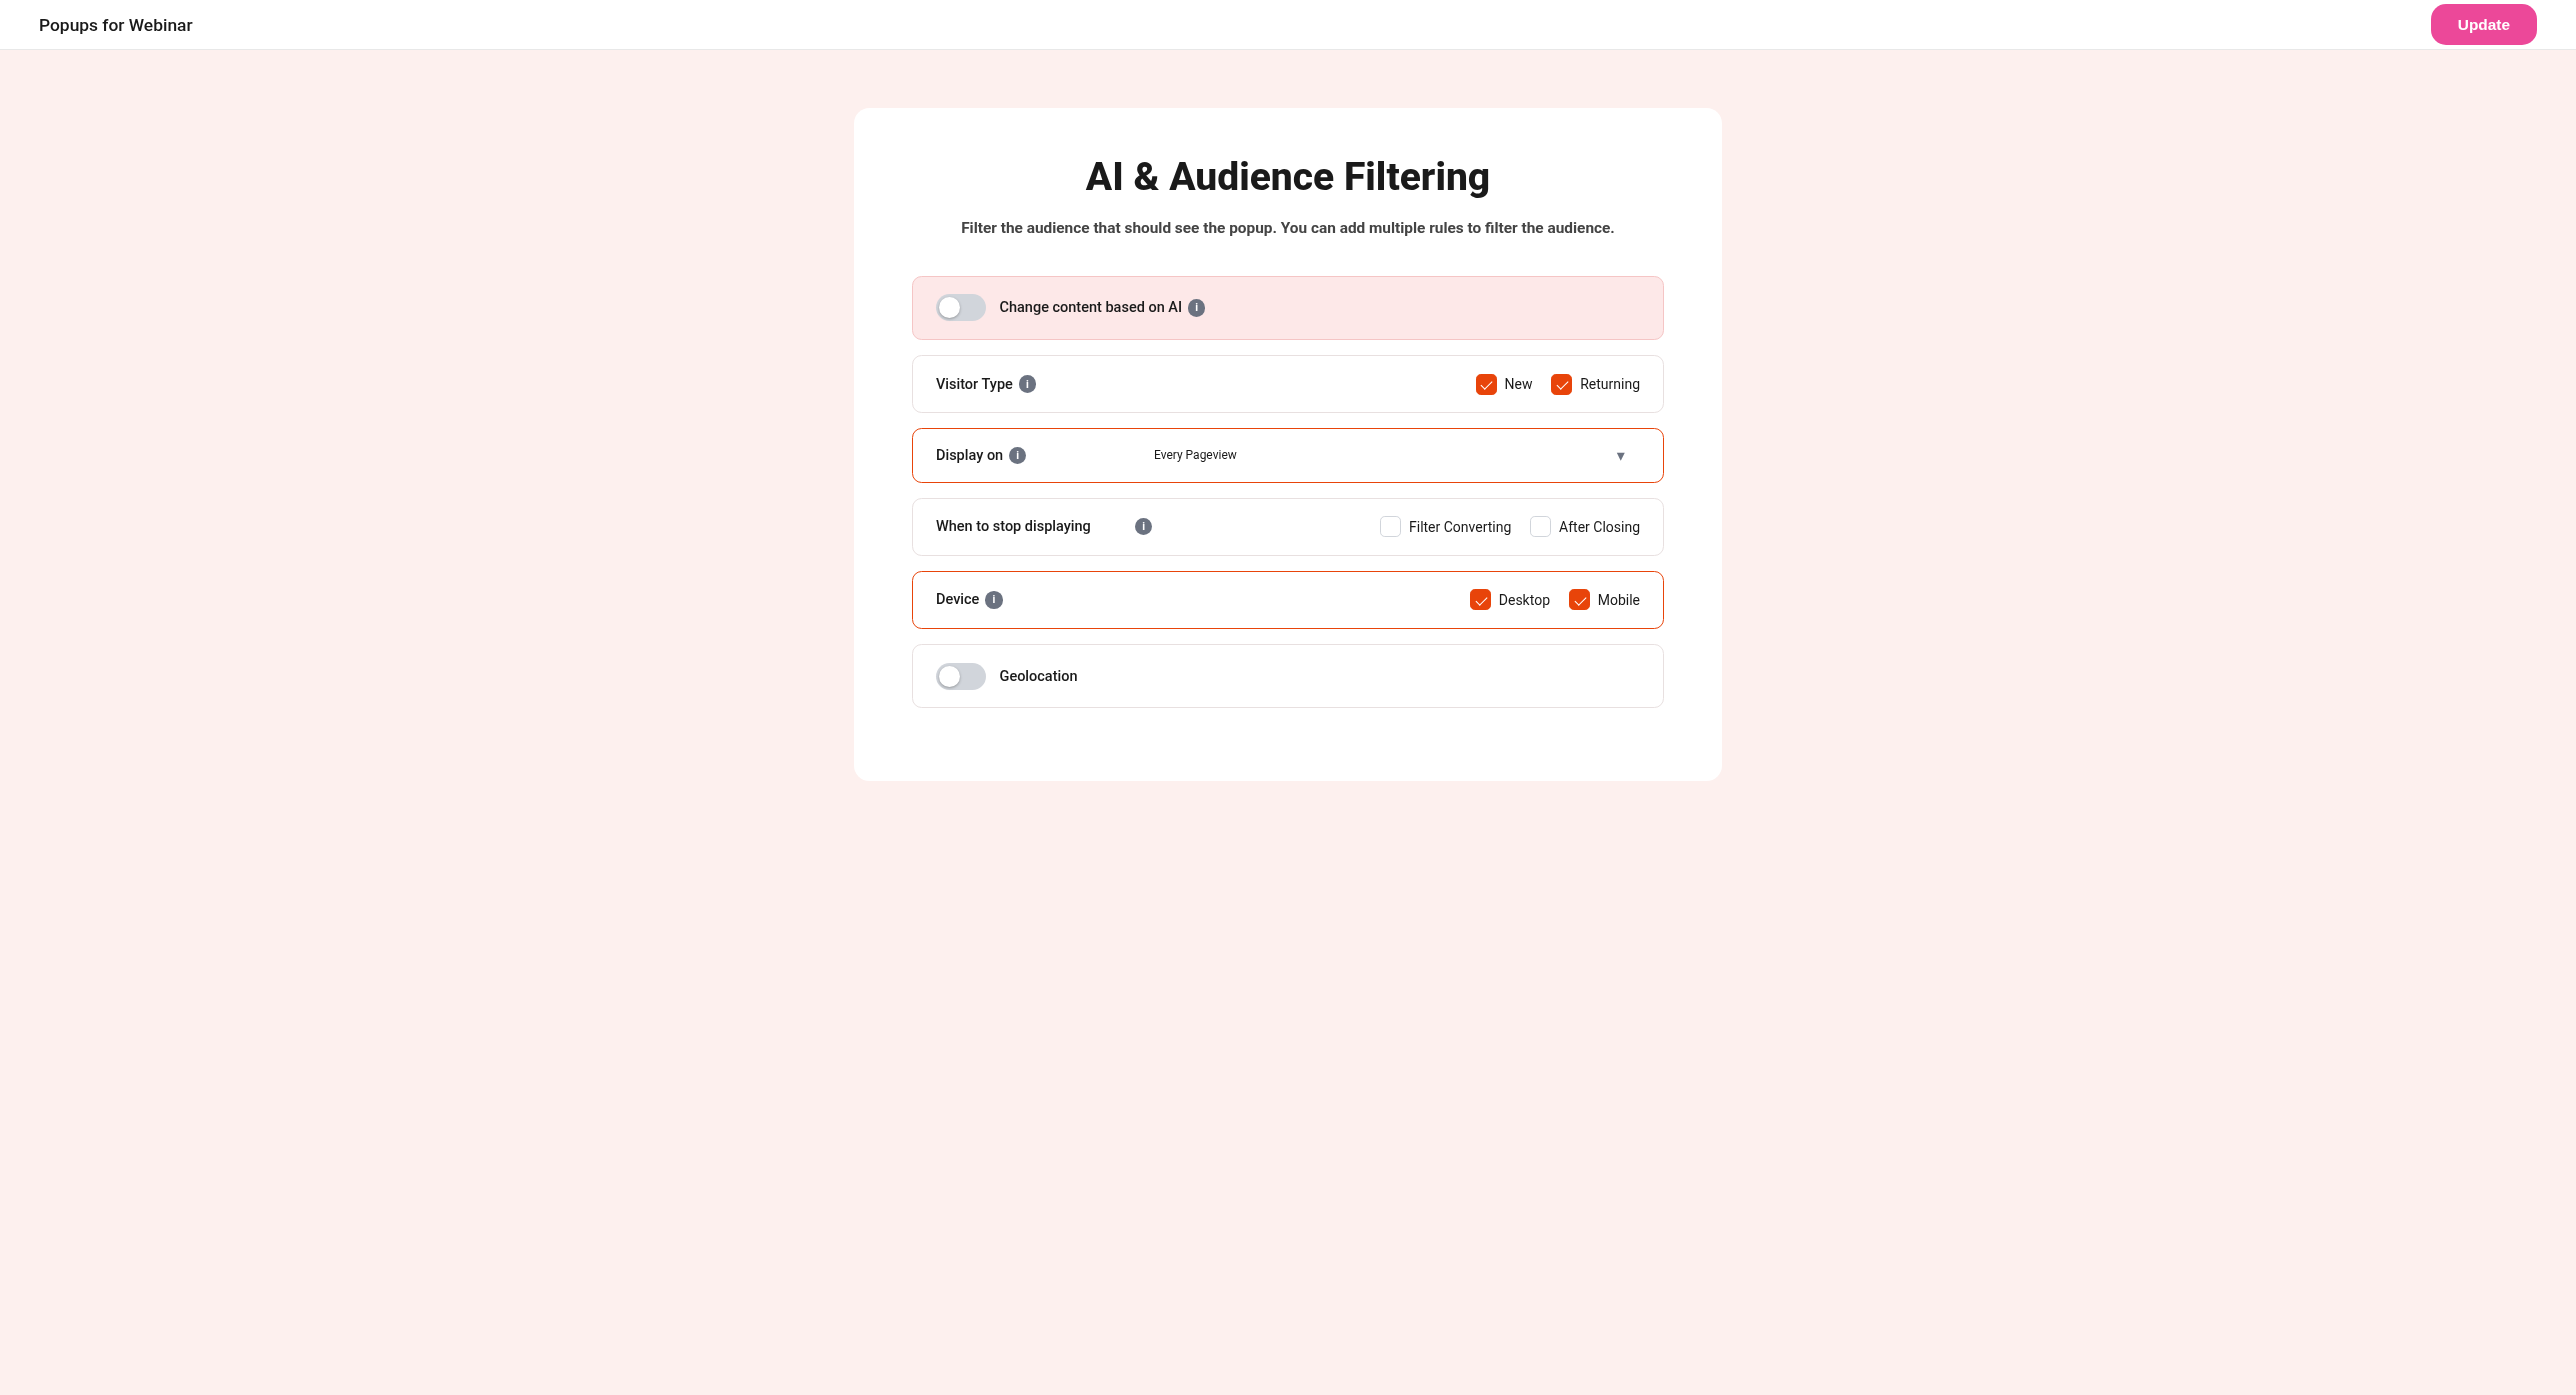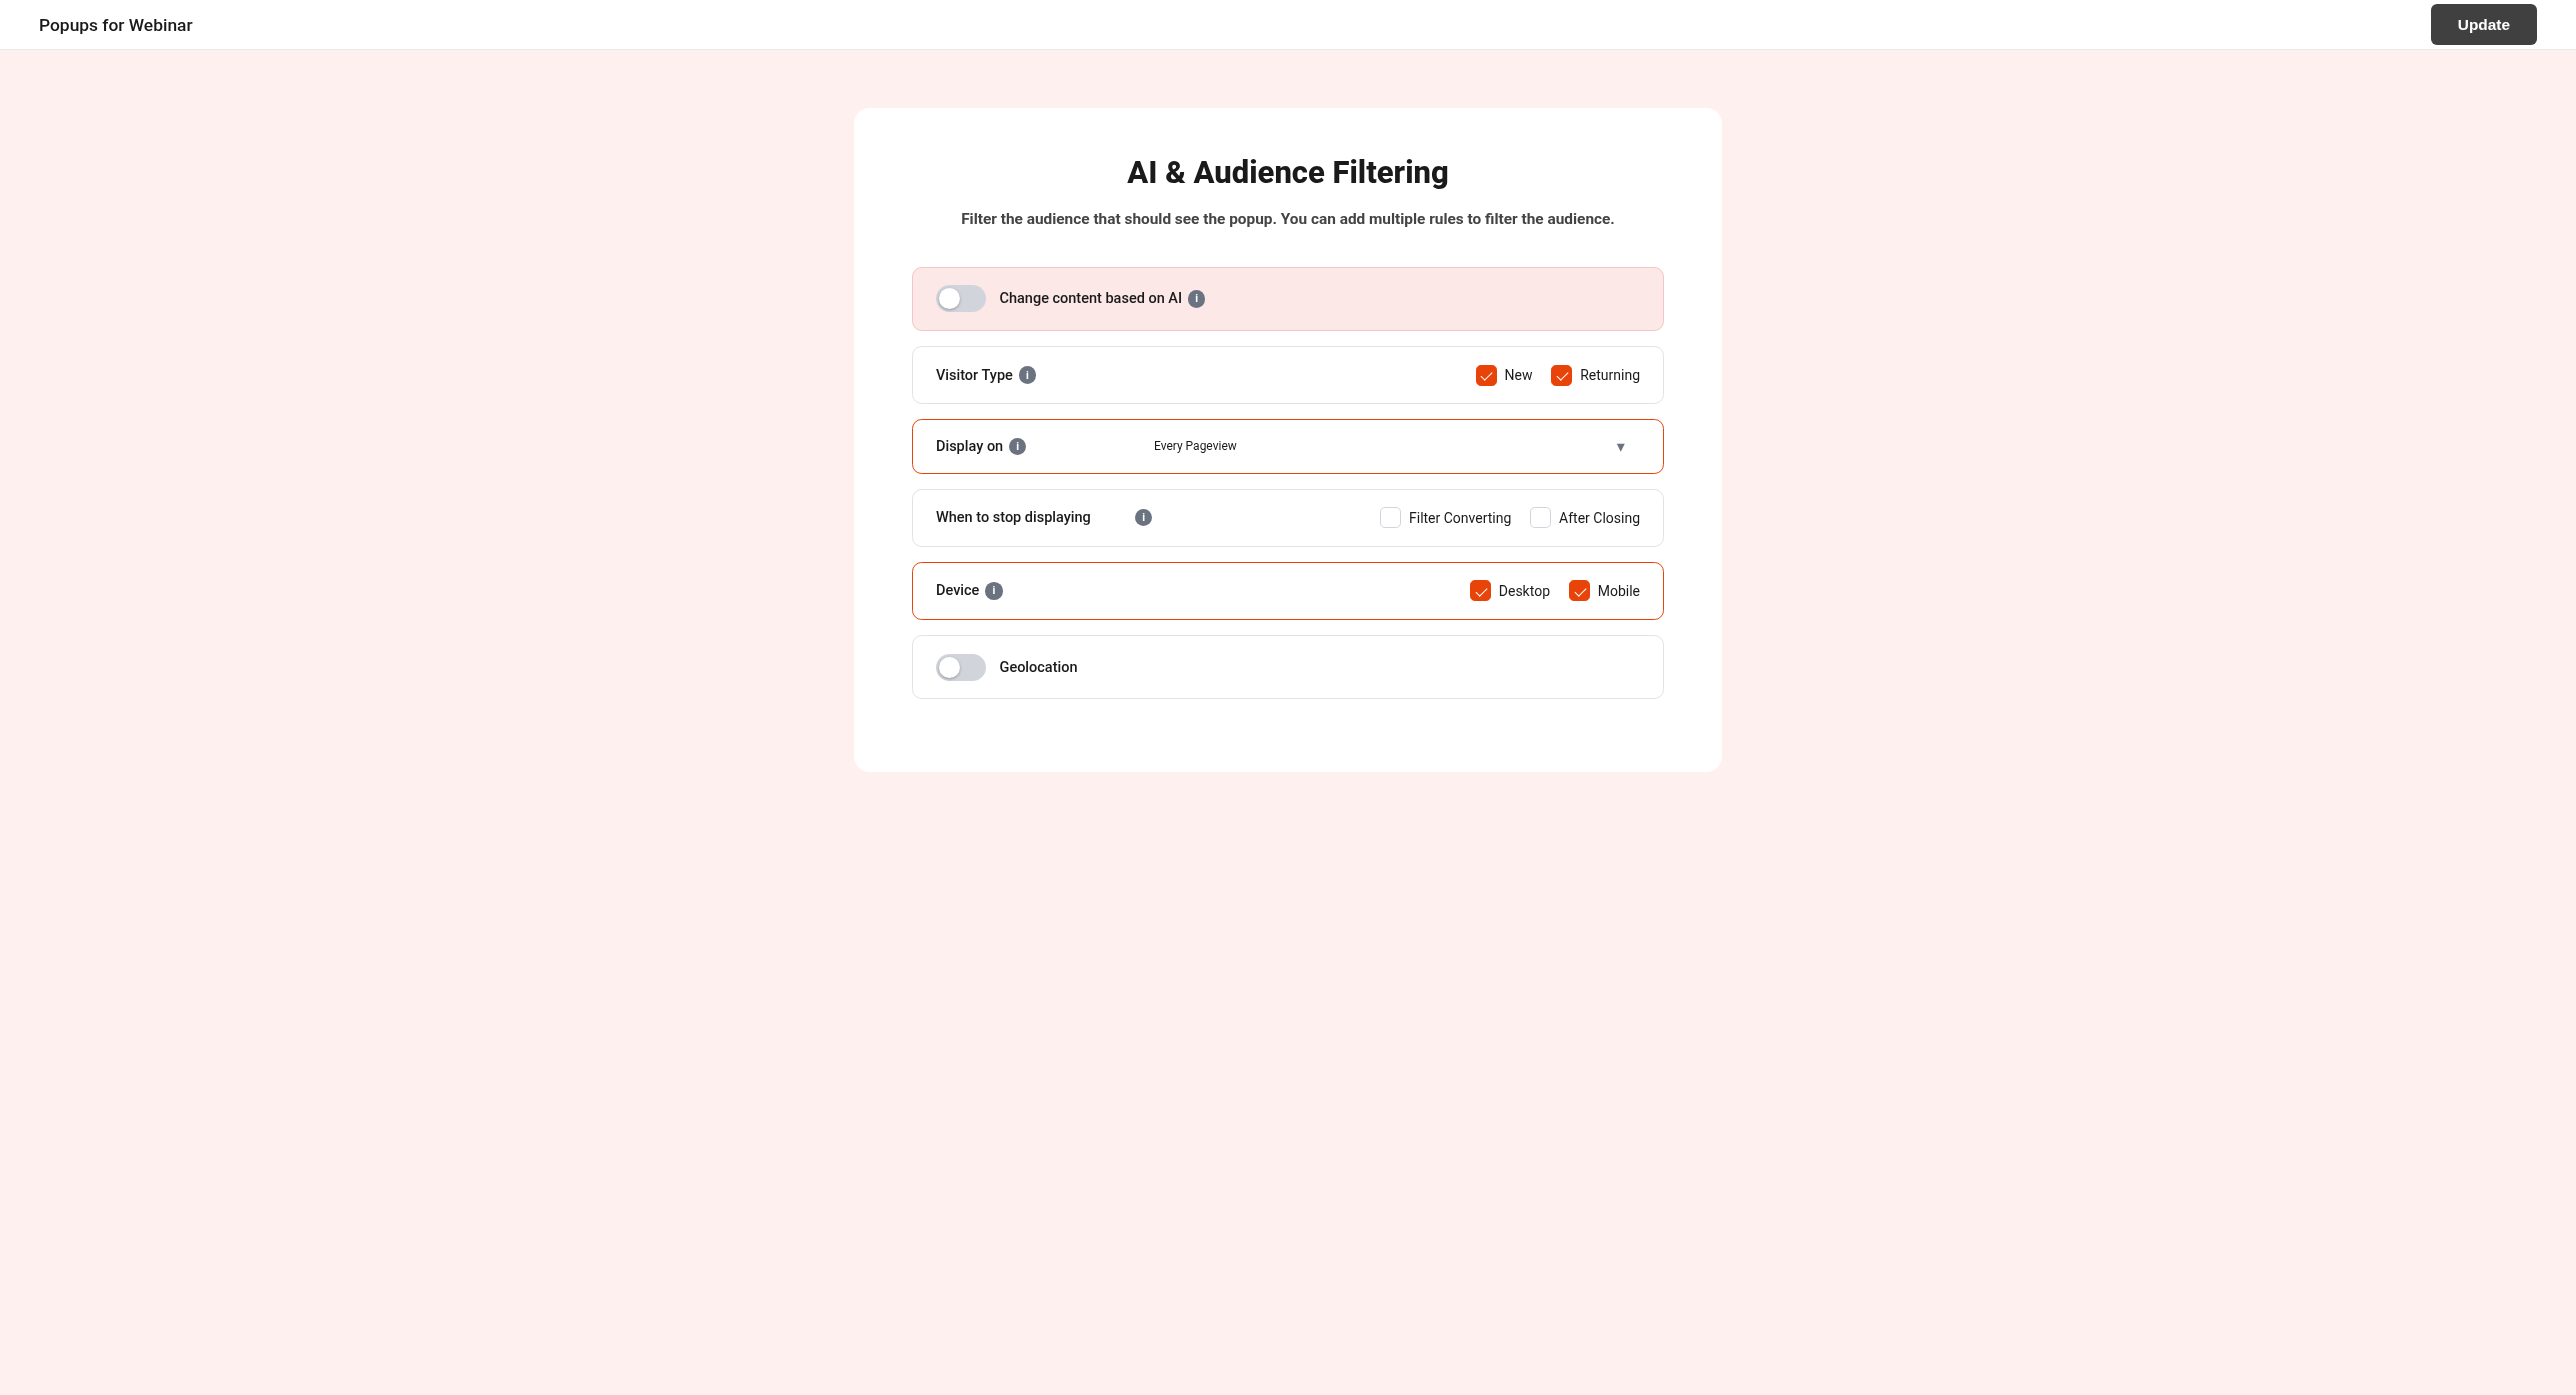--- a/index.html
+++ b/index.html
@@ -17,45 +17,45 @@
       justify-content: space-between;
       padding: 0 39px;
       height: 50px;
     }
     .header-title {
       font-size: 17.4px;
       font-weight: 500;
       color: #1a1a1a;
     }
     .update-btn {
-      background: #404040;
+      background: #ec4899;
       color: #ffffff;
       border: none;
-      border-radius: 6px;
+      border-radius: 15px;
       padding: 11.6px 27px;
       font-size: 15.4px;
       font-weight: 600;
       cursor: pointer;
     }
 
     
     .main {
       padding: 58px 19px;
       display: flex;
       justify-content: center;
     }
     .card {
       background: #ffffff;
       border-radius: 15.4px;
       padding: 46px 58px 58px;
       width: 100%;
       max-width: 868px;
     }
     .card-title {
-      font-size: 31px;
+      font-size: 39px;
       font-weight: 800;
       color: #1a1a1a;
       text-align: center;
       margin-bottom: 19px;
     }
     .card-subtitle {
       font-size: 15.4px;
       color: #444;
       text-align: center;
       margin-bottom: 39px;

